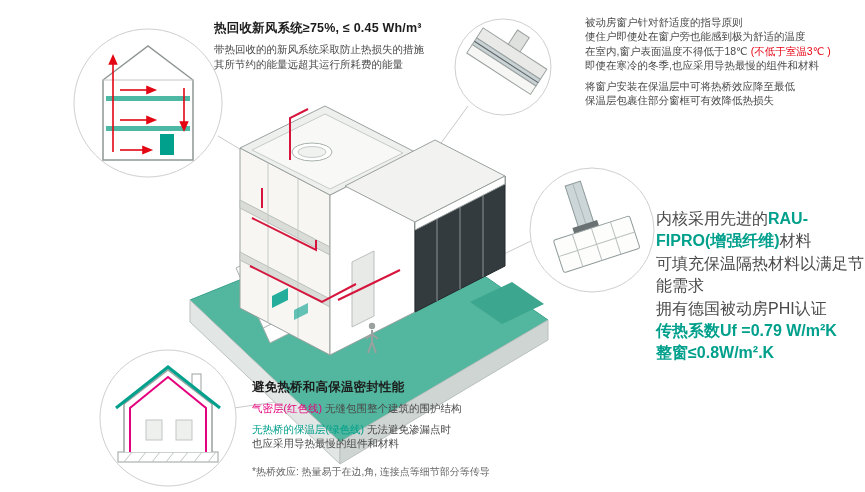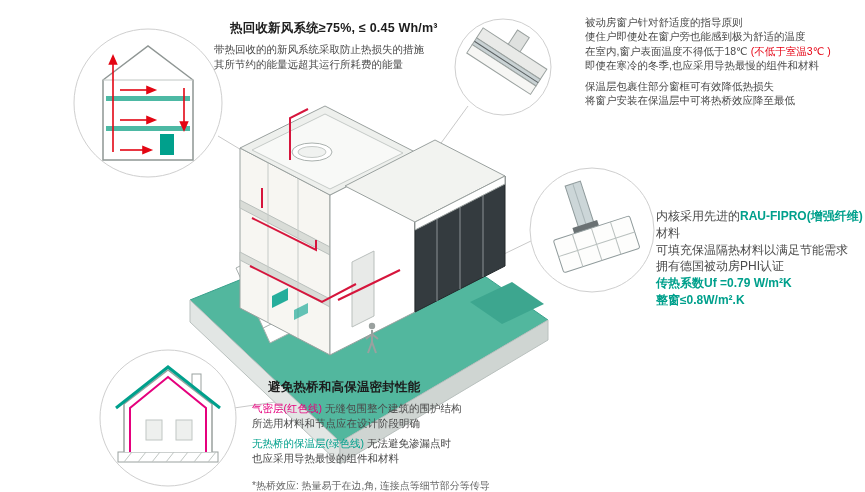--- a/index.html
+++ b/index.html
@@ -4,22 +4,22 @@
 <style>
   * { margin:0; padding:0; box-sizing:border-box; }
   html,body { width:865px; height:492px; }
   body {
     position:relative; background:#ffffff; overflow:hidden;
     font-family:"Liberation Sans","DejaVu Sans",sans-serif;
     color:#444;
   }
   .stage { position:absolute; left:0; top:0; width:865px; height:492px; }
   .txt { position:absolute; font-size:10.5px; line-height:1.38; color:#4a4a4a; }
-  .txt .title { font-size:12.5px; font-weight:bold; color:#1c1c1c; margin-bottom:5px; letter-spacing:0.2px;margin-left:16px; }
-  .txt.small { font-size:12px; line-height:1.4; }
+  .txt .title { font-size:12.5px; font-weight:bold; color:#1c1c1c; margin-bottom:5px; letter-spacing:0.2px; }
+  .txt.small { font-size:16px; line-height:1.4; }
   .gap { height:6px; }
   .redtxt { color:#e60012; }
   .magentatxt { color:#e5007d; }
   .greentxt { color:#00a08c; }
   .bold { font-weight:bold; }
   .footnote { font-size:10px; color:#666; margin-top:14px; }
 </style>
 </head>
 <body>
 
@@ -160,33 +160,32 @@
   <div>带热回收的的新风系统采取防止热损失的措施</div>
   <div>其所节约的能量远超其运行所耗费的能量</div>
 </div>
 
 <div class="txt" style="left:585px; top:15px; width:276px;">
   <div>被动房窗户针对舒适度的指导原则</div>
   <div>使住户即使处在窗户旁也能感到极为舒适的温度</div>
   <div><span>在室内,窗户表面温度不得低于18℃ </span><span class="redtxt">(不低于室温3℃ )</span></div>
   <div>即使在寒冷的冬季,也应采用导热最慢的组件和材料</div>
   <div class="gap"></div>
+  <div>将窗户安装在保温层中可将热桥效应降至最低</div>
   <div>保温层包裹住部分窗框可有效降低热损失</div>
-  <div>将窗户安装在保温层中可将热桥效应降至最低</div>
 </div>
 
 <div class="txt small" style="left:656px; top:208px; width:208px;">
   <div><span>内核采用先进的</span><span class="greentxt bold">RAU-FIPRO(增强纤维)</span><span>材料</span></div>
   <div>可填充保温隔热材料以满足节能需求</div>
   <div>拥有德国被动房PHI认证</div>
   <div class="greentxt bold">传热系数Uf =0.79 W/m²K</div>
   <div class="greentxt bold">整窗≤0.8W/m².K</div>
 </div>
 
 <div class="txt" style="left:252px; top:379px; width:330px;">
   <div class="title">避免热桥和高保温密封性能</div>
   <div><span class="magentatxt">气密层(红色线)</span><span> 无缝包围整个建筑的围护结构</span></div>
-  <div>所选用材料和节点应在设计阶段明确</div>
   <div class="gap"></div>
   <div><span class="greentxt">无热桥的保温层(绿色线)</span><span> 无法避免渗漏点时</span></div>
   <div>也应采用导热最慢的组件和材料</div>
   <div class="footnote">*热桥效应: 热量易于在边,角, 连接点等细节部分等传导</div>
 </div>
 
 </body></html>

